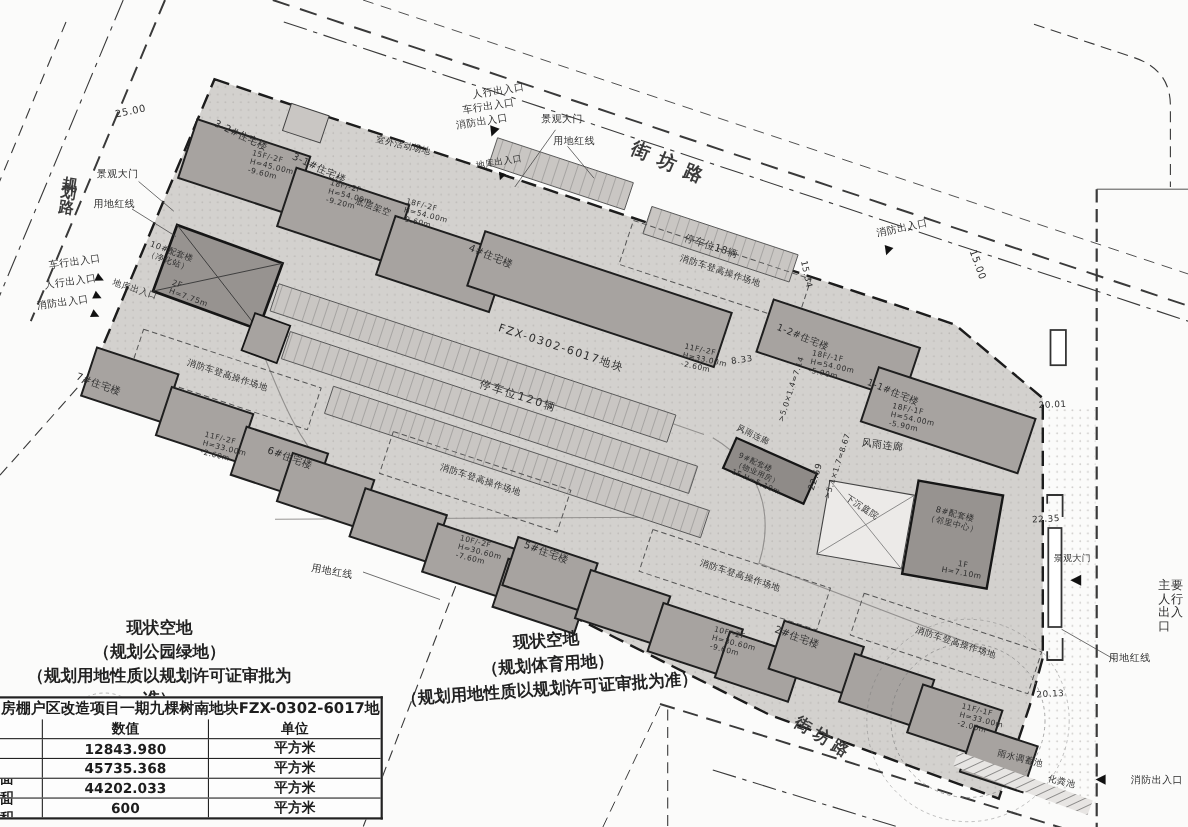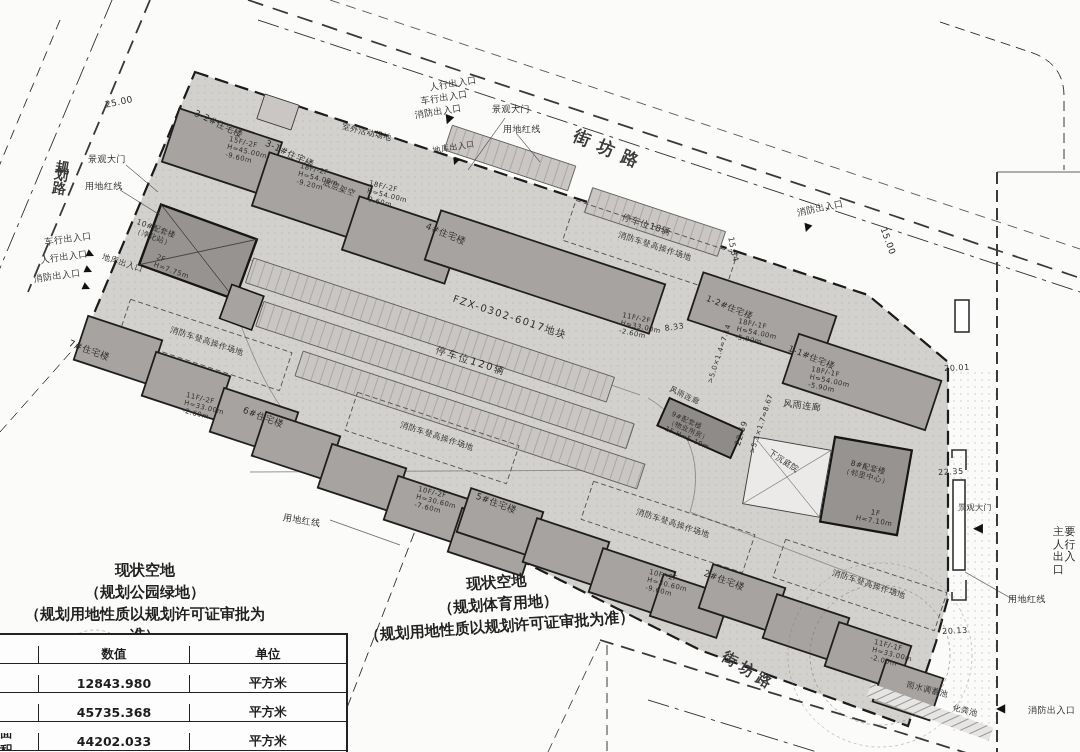--- a/index.html
+++ b/index.html
@@ -10,21 +10,21 @@
   .s11{font-size:11px}
   .street{font-size:17px;color:#3a3a3a;letter-spacing:9px;font-weight:600;}
   .vert{writing-mode:vertical-lr;letter-spacing:7px;}
   .arrow{position:absolute;color:#111;transform-origin:center;}
   .ctr{text-align:center;}
   .vacant{position:absolute;color:#222;text-align:center;white-space:pre-line;line-height:1.45;font-size:15px;font-weight:600;}
   
   #econ{position:absolute;left:0;top:633px;width:346px;background:#fdfdfd;border:2px solid #222;border-left:none;color:#1d1d1d;}
   #econ .t1{height:19px;font-size:13.5px;font-weight:700;overflow:hidden;white-space:nowrap;padding-left:1px;}
   #econ .t2{height:20px;font-size:13.5px;font-weight:700;border-bottom:1.5px solid #222;overflow:hidden;white-space:nowrap;padding-left:1px;}
-  #econ .row{display:flex;height:17px;font-size:12.5px;font-weight:600;border-bottom:1.5px solid #222;align-items:center;margin-top:11px;}
+  #econ .row{display:flex;height:17px;font-size:12.5px;font-weight:600;border-bottom:1.5px solid #222;align-items:center;}
   #econ .row:last-child{border-bottom:none;}
   #econ .c1{width:39px;border-right:1.5px solid #222;height:100%;display:flex;align-items:center;justify-content:flex-end;padding-right:14px;box-sizing:border-box;overflow:hidden;}
   #econ .c2{width:151px;border-right:1.5px solid #222;height:100%;display:flex;align-items:center;justify-content:center;box-sizing:border-box;}
   #econ .c3{flex:1;height:100%;display:flex;align-items:center;justify-content:center;}
 </style>
 </head>
 <body>
 
 <div id="plan">
 
@@ -278,20 +278,21 @@
 <div class="lbl s7" style="left:706px;top:382px;transform:rotate(-72deg);">&gt;5.0×1.4=7.14</div>
 
 <div class="vacant" style="left:14px;top:560px;width:262px;">现状空地
 （规划公园绿地）
 （规划用地性质以规划许可证审批为准）</div>
 <div class="vacant" style="left:350px;top:572px;width:296px;transform:rotate(-4deg);">现状空地
 （规划体育用地）
 （规划用地性质以规划许可证审批为准）</div>
 
 <div id="econ">
+  <div class="t1">房棚户区改造项目一期九棵树南地块FZX-0302-6017地</div>
   <div class="row">
     <div class="c1"></div>
     <div class="c2">数值</div>
     <div class="c3">单位</div>
   </div>
   <div class="row">
     <div class="c1"></div>
     <div class="c2">12843.980</div>
     <div class="c3">平方米</div>
   </div>

